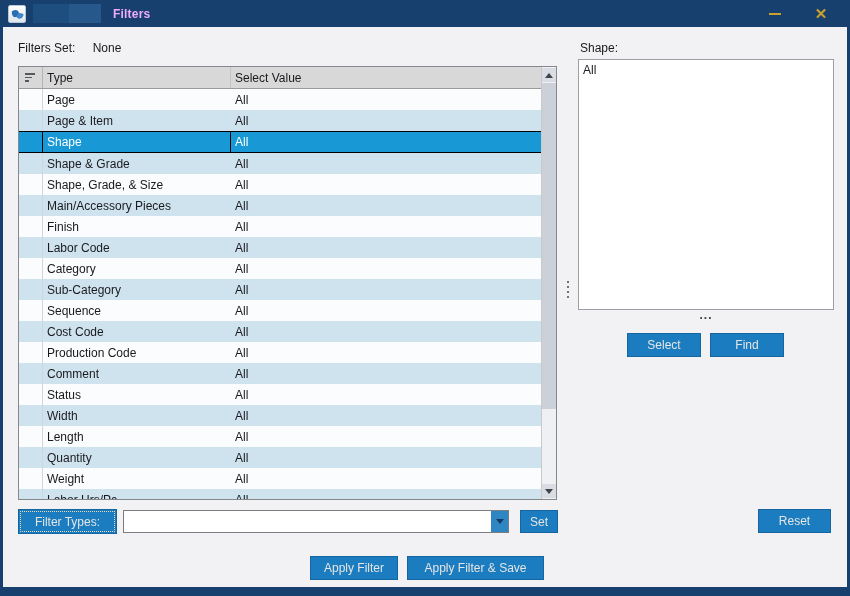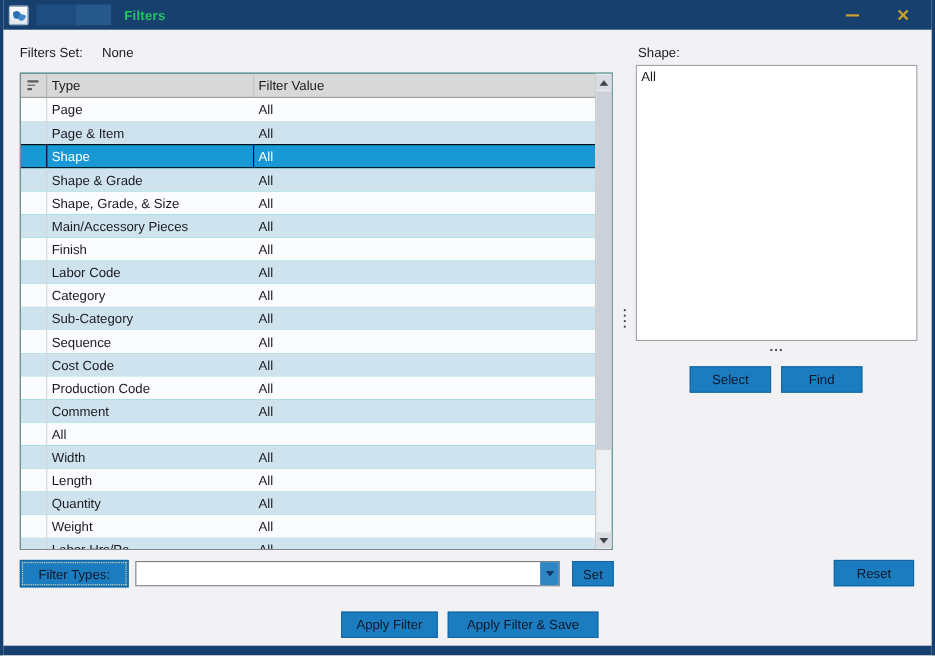--- a/index.html
+++ b/index.html
@@ -13,21 +13,21 @@
   .titlebar{ position:absolute; left:-3px; top:0; width:850px; height:27px;
     background:var(--titlebar); display:flex; align-items:center; }
   .app-icon{ width:18px; height:18px; margin-left:8px; background:linear-gradient(#fdfdfd,#dfe6ee);
     border:1px solid #b9c6d6; border-radius:2px; position:relative; }
   .app-icon::before{ content:""; position:absolute; left:3px; top:4px; width:7px; height:7px;
     background:#2a6fb4; border-radius:2px 4px 1px 3px; transform:rotate(-12deg);}
   .app-icon::after{ content:""; position:absolute; left:8px; top:7px; width:6px; height:6px;
     background:#3f87c8; border-radius:3px 1px 4px 2px; transform:rotate(18deg);}
   .redacted1{ width:36px; height:19px; margin-left:7px; background:#1e4e80; }
   .redacted2{ width:32px; height:19px; background:#27588c; }
-  .win-title{ color:#22c55e; font-weight:700; font-size:12px; margin-left:12px; letter-spacing:.2px;}
+  .win-title{ color:#f0abfc; font-weight:700; font-size:12px; margin-left:12px; letter-spacing:.2px;}
   .win-btns{ margin-left:auto; display:flex; align-items:center; height:100%; }
   .btn-min{ width:46px; height:100%; display:flex; align-items:center; justify-content:center; cursor:default;}
   .btn-min .dash{ width:12px; height:2px; background:var(--gold); }
   .btn-close{ width:46px; height:100%; display:flex; align-items:center; justify-content:center;
     color:var(--gold); font-size:15px; font-weight:700; margin-right:6px;}
   
   .filters-set{ position:absolute; left:15px; top:41px; }
   .filters-set b{ font-weight:400; }
   .filters-set .lab{ margin-right:14px; }
   
@@ -67,21 +67,21 @@
   .splitter{ position:absolute; left:561px; top:276px; width:8px; height:26px;
     display:flex; flex-direction:column; align-items:center; justify-content:center; gap:3px;}
   .splitter i{ width:2px; height:2px; background:#44474c; border-radius:50%; }
   
   .shape-label{ position:absolute; left:577px; top:41px; }
   .shape-list{ position:absolute; left:575px; top:59px; width:256px; height:251px;
     background:#ffffff; border:1px solid #9aa0a6; padding:2px 4px; overflow:hidden;}
   .shape-list .item{ height:16px; line-height:16px; }
   .resize-handle{ position:absolute; left:575px; top:308px; width:256px; text-align:center;
     color:#3c3f44; font-weight:700; letter-spacing:1px; font-size:12px; line-height:14px;}
-  .btn{ background:var(--accent); color:#0f172a; border:1px solid #1465a0;
+  .btn{ background:var(--accent); color:#e5e5e5; border:1px solid #1465a0;
     display:flex; align-items:center; justify-content:center; font-size:12px; cursor:default;}
   .btn-select{ position:absolute; left:624px; top:333px; width:74px; height:24px; }
   .btn-find{ position:absolute; left:707px; top:333px; width:74px; height:24px; }
   
   .btn-filter-types{ position:absolute; left:15px; top:509px; width:99px; height:25px;
     outline:1px dotted #ead9a5; outline-offset:-3px; }
   .combo{ position:absolute; left:120px; top:510px; width:386px; height:23px;
     border:1px solid #7a7d82; background:#ffffff; display:flex; }
   .combo input{ flex:1; border:none; outline:none; font:inherit; padding:0 4px; background:transparent;}
   .combo-btn{ width:17px; flex:none; background:#2e86c3; display:flex; align-items:center; justify-content:center;}
@@ -122,21 +122,21 @@
     <div class="grid-content">
       <div class="thead">
         <div class="c0">
           <span class="sort-icon">
               <span></span>
               <span></span>
               <span></span>
             </span>
         </div>
         <div class="c1">Type</div>
-        <div class="c2">Filter Value</div>
+        <div class="c2">Select Value</div>
       </div>
       <div style="flex:1; overflow:hidden;">
           <div class="trow">
             <div class="c0"></div>
             <div class="c1">Page</div>
             <div class="c2">All</div>
           </div>
           <div class="trow alt">
             <div class="c0"></div>
             <div class="c1">Page &amp; Item</div>
@@ -197,20 +197,21 @@
             <div class="c1">Production Code</div>
             <div class="c2">All</div>
           </div>
           <div class="trow alt">
             <div class="c0"></div>
             <div class="c1">Comment</div>
             <div class="c2">All</div>
           </div>
           <div class="trow">
             <div class="c0"></div>
+            <div class="c1">Status</div>
             <div class="c2">All</div>
           </div>
           <div class="trow alt">
             <div class="c0"></div>
             <div class="c1">Width</div>
             <div class="c2">All</div>
           </div>
           <div class="trow">
             <div class="c0"></div>
             <div class="c1">Length</div>

